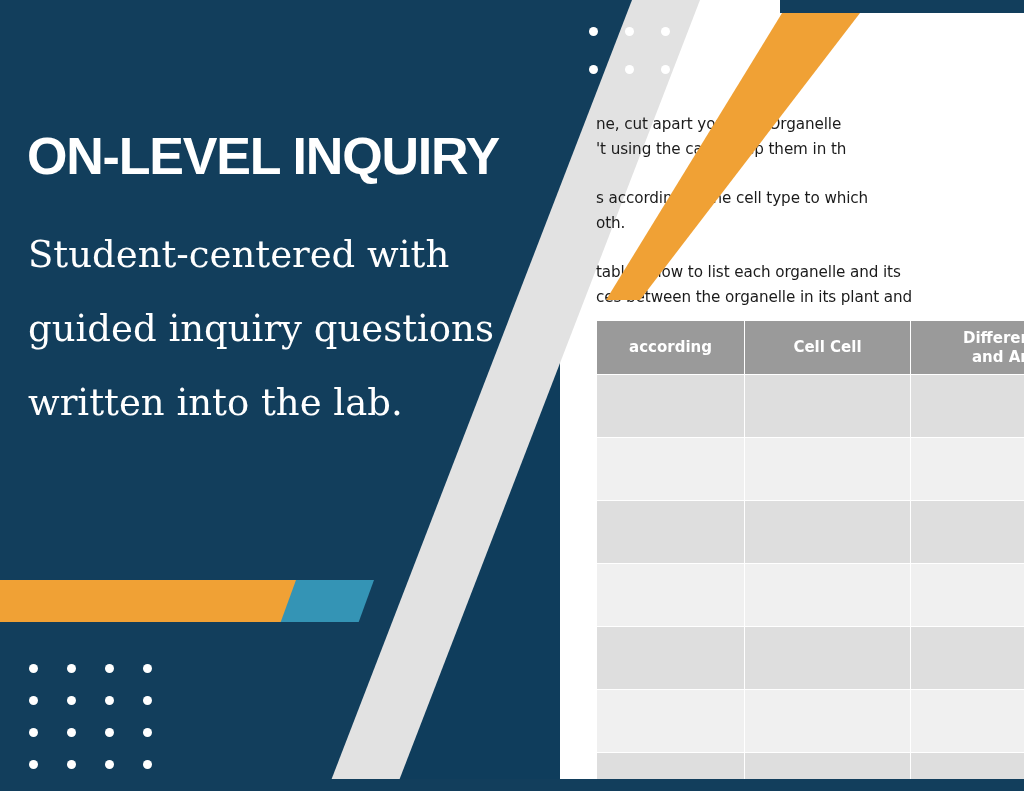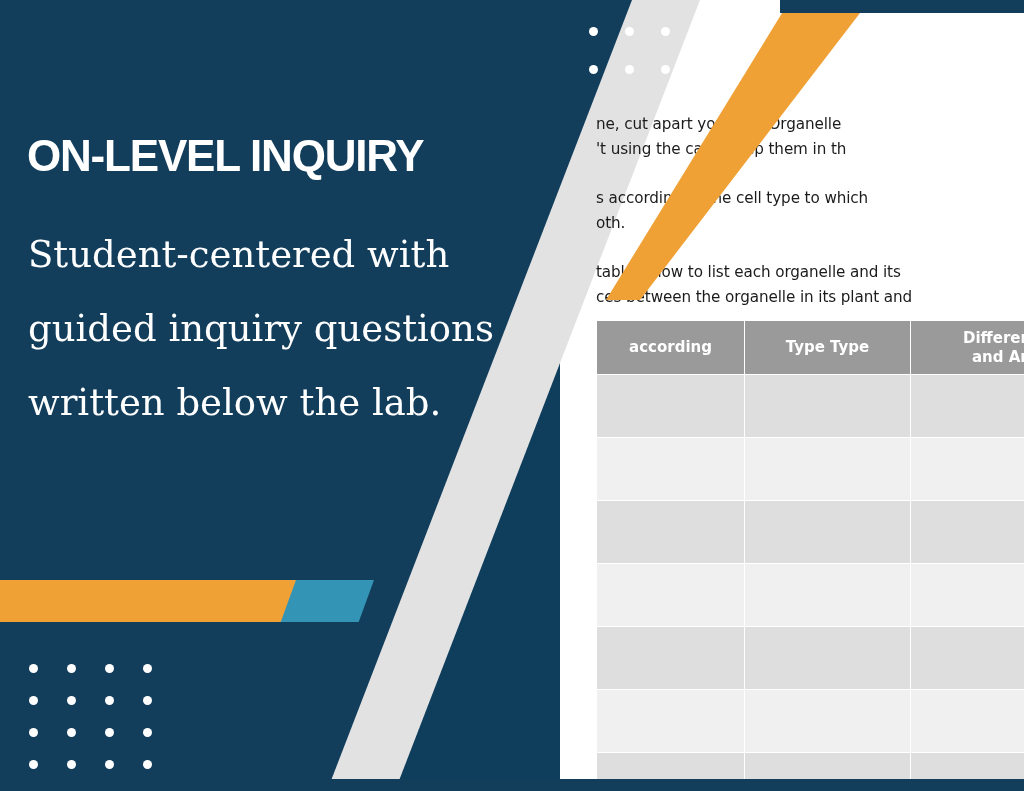--- a/index.html
+++ b/index.html
@@ -129,21 +129,21 @@
 
   
   .headline {
     position: absolute;
     left: 27px;
     top: 124px;
     z-index: 8;
     color: #ffffff;
     font-family: "Liberation Sans", sans-serif;
     font-weight: bold;
-    font-size: 44px;
+    font-size: 52px;
     line-height: 64px;
     letter-spacing: -1.2px;
     white-space: nowrap;
   }
   .subhead {
     position: absolute;
     left: 28px;
     top: 218px;
     width: 520px;
     z-index: 8;
@@ -233,21 +233,21 @@
       <col class="col-1">
         <col class="col-2">
         <col class="col-3">
     </colgroup>
     <thead>
       <tr>
         <th>
           <span>according</span>
         </th>
         <th>
-          <span>Type Type</span>
+          <span>Cell Cell</span>
         </th>
         <th>
           <span>Differenc</span><br>
           <span>and An</span>
         </th>
       </tr>
     </thead>
     <tbody>
       <tr class="band-a">
         <td></td>
@@ -298,21 +298,21 @@
   <svg class="orange-diagonal" viewBox="0 0 1024 791">
     <polygon points="790,0 870,0 640,300 606,300" fill="#F0A135"></polygon>
   </svg>
 
   <div class="doc-top-navy"></div>
 
   <div class="doc-bottom-navy"></div>
 
   <div class="headline">ON-LEVEL INQUIRY</div>
 
-  <div class="subhead">Student-centered with guided inquiry questions written below the lab.</div>
+  <div class="subhead">Student-centered with guided inquiry questions written into the lab.</div>
 
   <div class="ribbon-orange"></div>
   <div class="ribbon-blue"></div>
 
   <div class="dot-grid dots-top">
     <span class="dot"></span>
     <span class="dot"></span>
     <span class="dot"></span>
     <span class="dot"></span>
     <span class="dot"></span>

